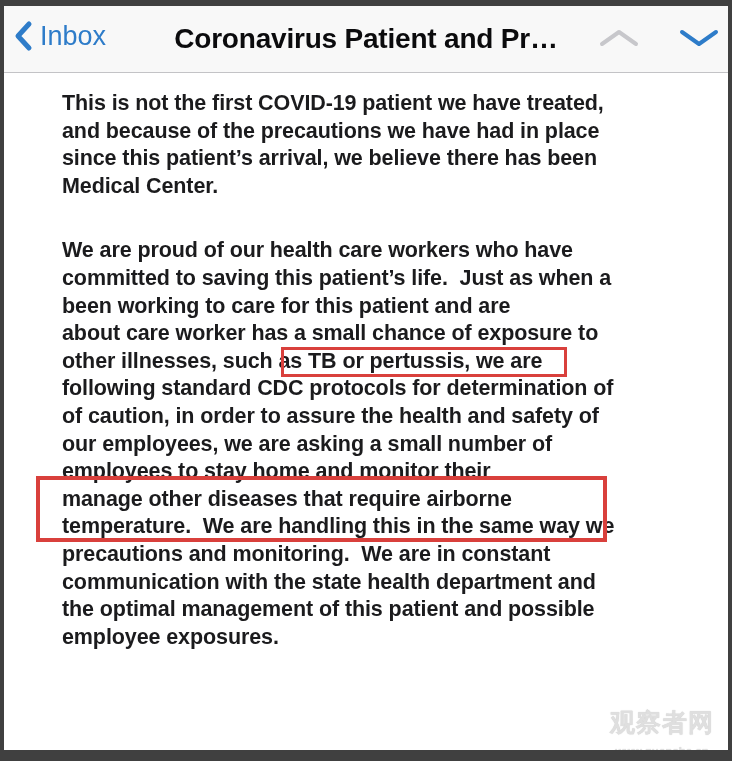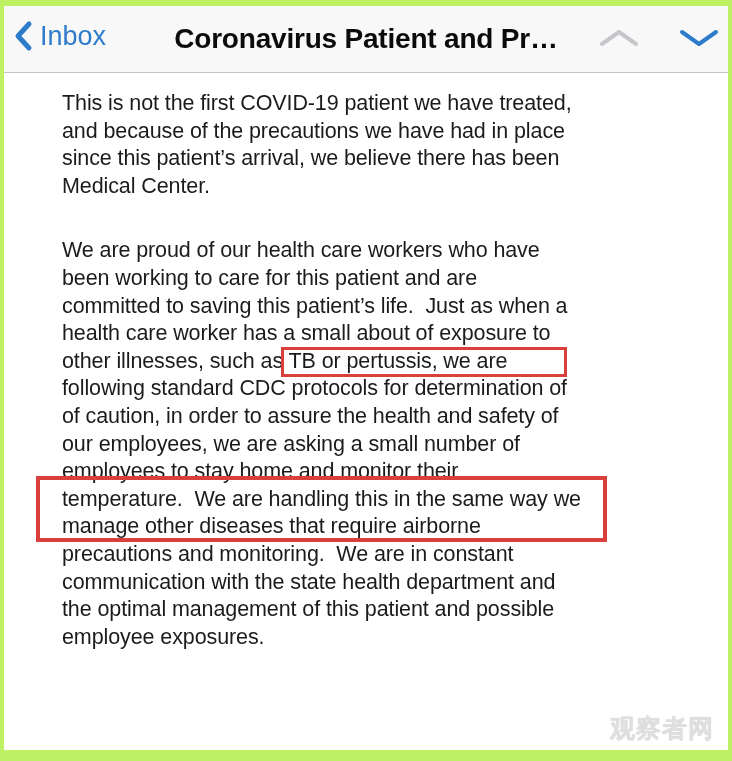--- a/index.html
+++ b/index.html
@@ -5,21 +5,21 @@
   html, body {
     margin: 0;
     padding: 0;
     background: #ffffff;
     font-family: "Liberation Sans", "DejaVu Sans", sans-serif;
   }
   .frame {
     position: relative;
     width: 732px;
     height: 761px;
-    background: #bef264;
+    background: #404040;
     box-sizing: border-box;
     padding: 6px 4px 11px 4px;
     overflow: hidden;
   }
   .screen {
     position: relative;
     width: 724px;
     height: 744px;
     background: #ffffff;
     overflow: hidden;
@@ -69,20 +69,21 @@
     position: relative;
     padding: 17px 24px 0 58px;
     box-sizing: border-box;
   }
   .para .line {
     font-size: 21.5px;
     line-height: 27.6px;
     color: #1b1b1d;
     white-space: pre;
     letter-spacing: -0.1px;
+    font-weight: bold;
   }
   .para-1 { margin-bottom: 37px; }
   
   .annotation {
     position: absolute;
     border-style: solid;
     border-color: #d9403c;
     background: transparent;
     pointer-events: none;
   }
@@ -108,21 +109,20 @@
     text-align: center;
     color: #dcdcdc;
     opacity: 0.9;
     text-shadow: 0 0 1px #c0c0c0;
     user-select: none;
   }
   .watermark .wm-name {
     font-size: 25px;
     font-weight: 700;
     letter-spacing: 1px;
-    margin-top: 6px;
   }
   .watermark .wm-url {
     font-size: 11.5px;
     font-weight: 700;
     margin-top: 6px;
   }
 </style>
 </head>
 <body>
 
@@ -157,30 +157,30 @@
 
     <main class="email-body">
       <div class="para para-1">
           <div class="line">This is not the first COVID-19 patient we have treated,</div>
           <div class="line">and because of the precautions we have had in place</div>
           <div class="line">since this patient’s arrival, we believe there has been</div>
           <div class="line">Medical Center.</div>
         </div>
       <div class="para para-2">
           <div class="line">We are proud of our health care workers who have</div>
+          <div class="line">committed to saving this patient’s life.  Just as when a</div>
           <div class="line">been working to care for this patient and are</div>
-          <div class="line">committed to saving this patient’s life.  Just as when a</div>
-          <div class="line">health care worker has a small about of exposure to</div>
+          <div class="line">about care worker has a small chance of exposure to</div>
           <div class="line">other illnesses, such as TB or pertussis, we are</div>
           <div class="line">following standard CDC protocols for determination of</div>
           <div class="line">of caution, in order to assure the health and safety of</div>
           <div class="line">our employees, we are asking a small number of</div>
           <div class="line">employees to stay home and monitor their</div>
+          <div class="line">manage other diseases that require airborne</div>
           <div class="line">temperature.  We are handling this in the same way we</div>
-          <div class="line">manage other diseases that require airborne</div>
           <div class="line">precautions and monitoring.  We are in constant</div>
           <div class="line">communication with the state health department and</div>
           <div class="line">the optimal management of this patient and possible</div>
           <div class="line">employee exposures.</div>
         </div>
     </main>
 
     <div class="annotation box-1"></div>
     <div class="annotation box-2"></div>
 

